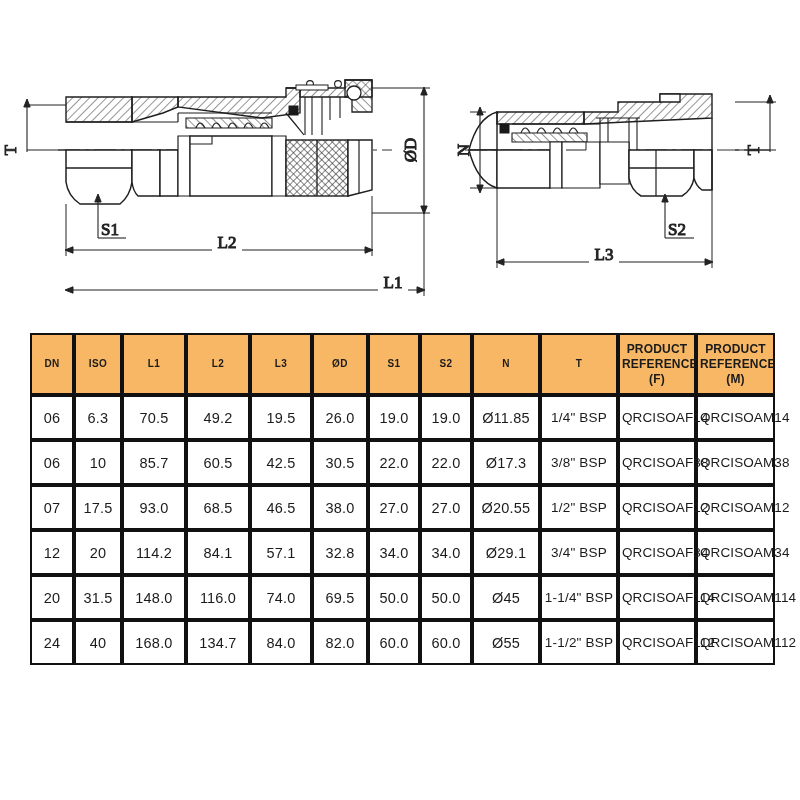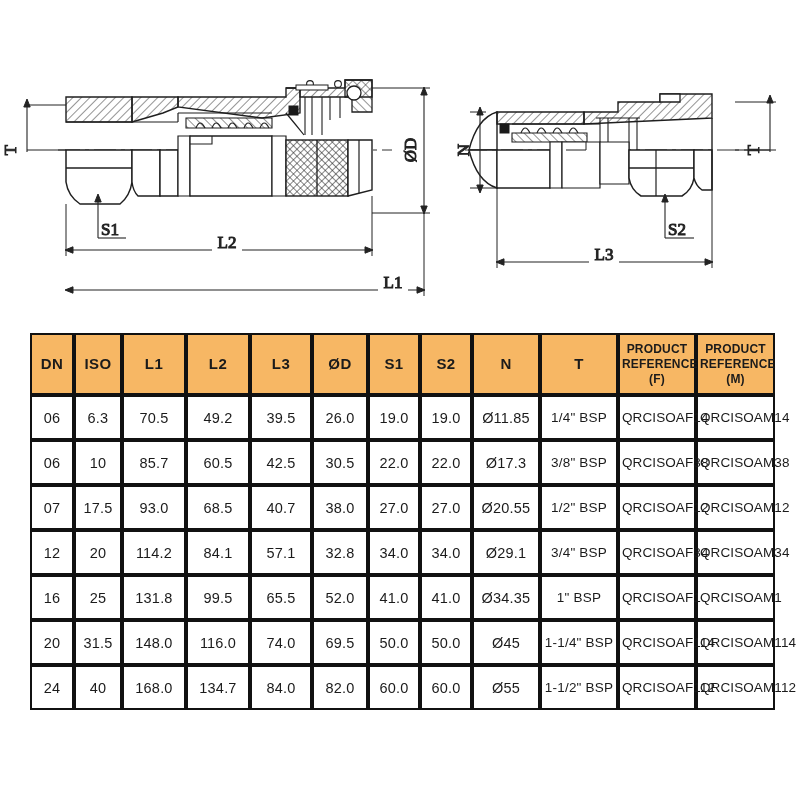--- a/index.html
+++ b/index.html
@@ -34,21 +34,21 @@
     border: 2.2px solid #111111;
     text-align: center;
     vertical-align: middle;
     color: #1b1b1b;
     background: #ffffff;
     padding: 0 2px;
   }
   table.spec-table thead th {
     background: #f7b764;
     height: 62px;
-    font-size: 15px;
+    font-size: 10px;
     font-weight: bold;
     letter-spacing: 0.4px;
     line-height: 1.25;
   }
   table.spec-table thead th.wide-head {
     font-size: 12px;
     letter-spacing: 0.2px;
   }
   table.spec-table tbody td {
     height: 45px;
@@ -289,21 +289,21 @@
             <span>REFERENCE (M)</span>
           </th>
         </tr>
       </thead>
       <tbody id="table-body">
           <tr>
             <td>06</td>
             <td>6.3</td>
             <td>70.5</td>
             <td>49.2</td>
-            <td>39.5</td>
+            <td>19.5</td>
             <td>26.0</td>
             <td>19.0</td>
             <td>19.0</td>
             <td>Ø11.85</td>
             <td class="thread">1/4" BSP</td>
             <td class="ref">QRCISOAF14</td>
             <td class="ref">QRCISOAM14</td>
           </tr>
           <tr>
             <td>06</td>
@@ -317,21 +317,21 @@
             <td>Ø17.3</td>
             <td class="thread">3/8" BSP</td>
             <td class="ref">QRCISOAF38</td>
             <td class="ref">QRCISOAM38</td>
           </tr>
           <tr>
             <td>07</td>
             <td>17.5</td>
             <td>93.0</td>
             <td>68.5</td>
-            <td>40.7</td>
+            <td>46.5</td>
             <td>38.0</td>
             <td>27.0</td>
             <td>27.0</td>
             <td>Ø20.55</td>
             <td class="thread">1/2" BSP</td>
             <td class="ref">QRCISOAF12</td>
             <td class="ref">QRCISOAM12</td>
           </tr>
           <tr>
             <td>12</td>
@@ -341,34 +341,20 @@
             <td>57.1</td>
             <td>32.8</td>
             <td>34.0</td>
             <td>34.0</td>
             <td>Ø29.1</td>
             <td class="thread">3/4" BSP</td>
             <td class="ref">QRCISOAF34</td>
             <td class="ref">QRCISOAM34</td>
           </tr>
           <tr>
-            <td>16</td>
-            <td>25</td>
-            <td>131.8</td>
-            <td>99.5</td>
-            <td>65.5</td>
-            <td>52.0</td>
-            <td>41.0</td>
-            <td>41.0</td>
-            <td>Ø34.35</td>
-            <td class="thread">1" BSP</td>
-            <td class="ref">QRCISOAF1</td>
-            <td class="ref">QRCISOAM1</td>
-          </tr>
-          <tr>
             <td>20</td>
             <td>31.5</td>
             <td>148.0</td>
             <td>116.0</td>
             <td>74.0</td>
             <td>69.5</td>
             <td>50.0</td>
             <td>50.0</td>
             <td>Ø45</td>
             <td class="thread">1-1/4" BSP</td>

